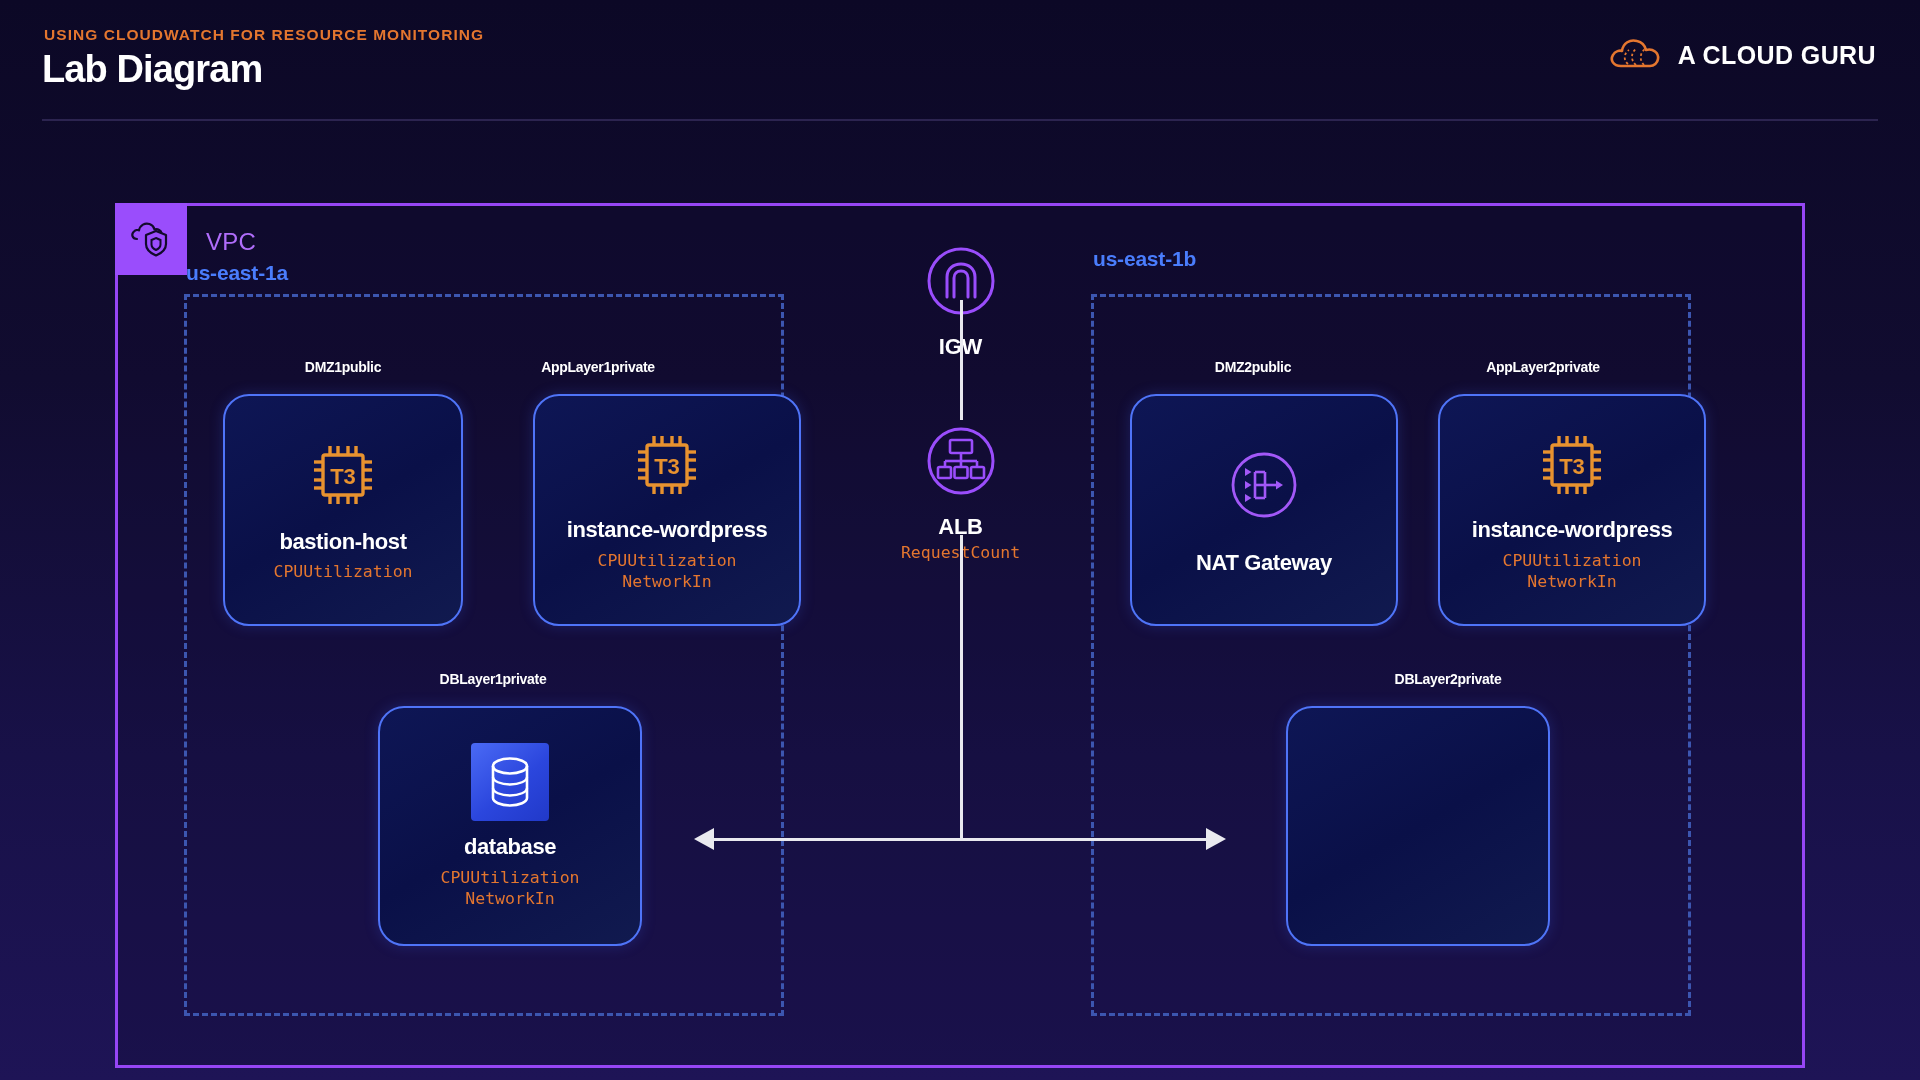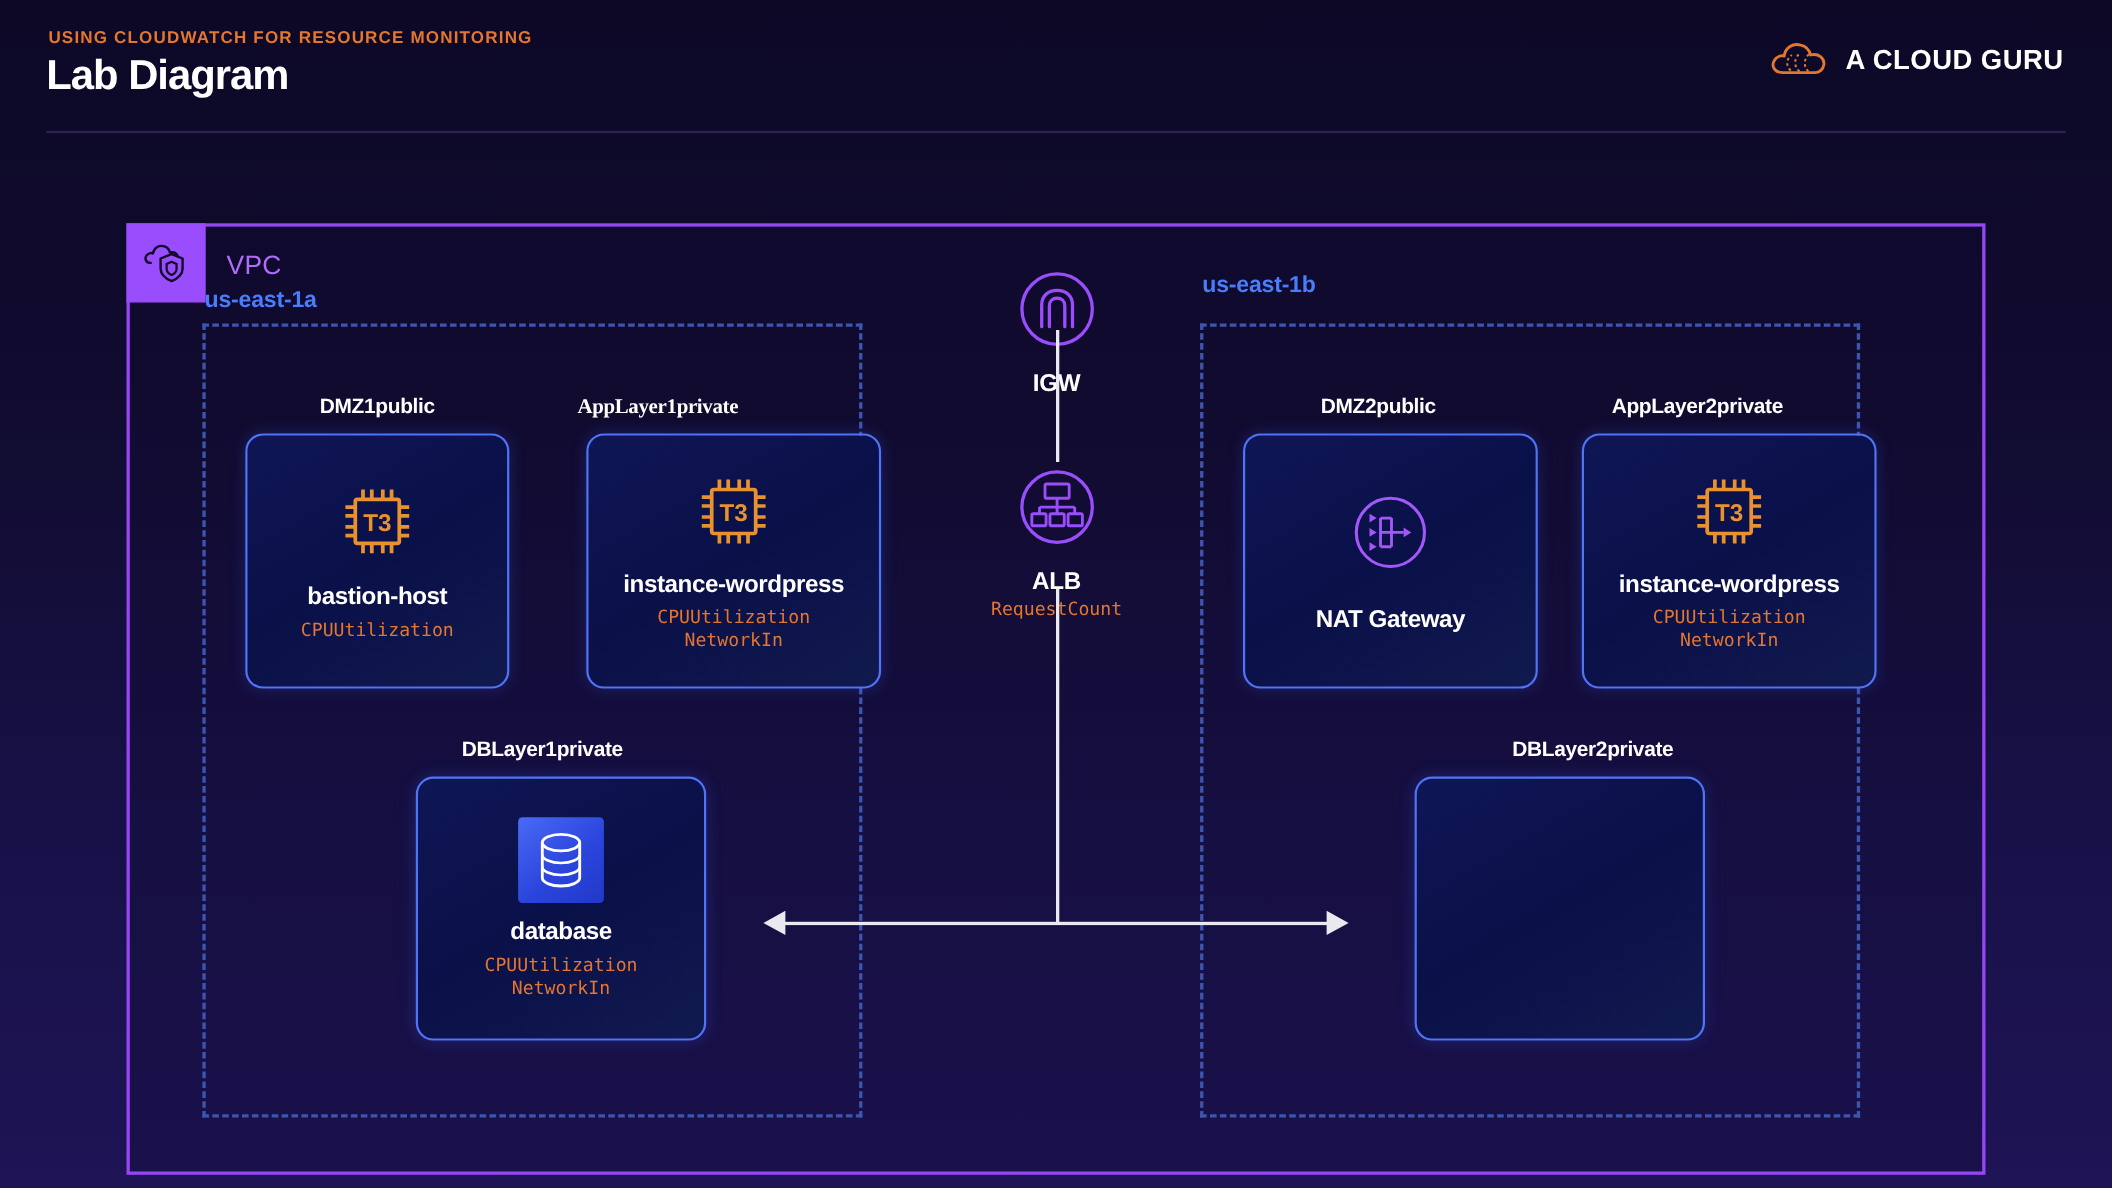--- a/index.html
+++ b/index.html
@@ -93,32 +93,32 @@
     letter-spacing: -0.2px;
   }
   .az-box {
     position: absolute;
     border: 3px dashed #3c56b0;
   }
 
   
   .subnet-title {
     position: absolute;
-    font-size: 19px;
+    font-size: 14px;
     font-weight: bold;
     color: #ffffff;
     text-align: center;
     letter-spacing: -0.3px;
   }
 
   
   .card {
     position: absolute;
     border: 2.5px solid #4f74f8;
-    border-radius: 16px;
+    border-radius: 26px;
     background: linear-gradient(150deg, #0e1655 0%, #0a1048 50%, #111a4f 100%);
     display: flex;
     flex-direction: column;
     align-items: center;
     justify-content: center;
     box-shadow: 0 0 14px rgba(60,90,230,0.25);
   }
   .card-name {
     font-size: 22px;
     font-weight: bold;
@@ -256,21 +256,21 @@
         </g>
         <text x="37" y="46" text-anchor="middle" fill="#e8922f" font-family="'Liberation Sans', sans-serif" font-size="22" font-weight="bold">T3</text>
       </svg>
     </span>
     <div class="card-name" style="margin-top:14px;">bastion-host</div>
     <div class="metrics">
       <div>CPUUtilization</div>
     </div>
   </div>
 
-  <div class="subnet-title" style="left:355px; top:153px; width:250px;font-family:Liberation Serif, serif;">AppLayer1private</div>
+  <div class="subnet-title" style="left:355px; top:153px; width:250px;">AppLayer1private</div>
   <div class="card" style="left:415px; top:188px; width:268px; height:232px;">
     <span>
       <svg width="74" height="74" viewBox="0 0 74 74">
         <rect x="17" y="17" width="40" height="40" rx="2" fill="none" stroke="#e8922f" stroke-width="3.4"></rect>
         <g stroke="#e8922f" stroke-width="3.4">
           <line x1="24" y1="17" x2="24" y2="8"></line>
             <line x1="32" y1="17" x2="32" y2="8"></line>
           <line x1="42" y1="17" x2="42" y2="8"></line>
             <line x1="50" y1="17" x2="50" y2="8"></line>
           <line x1="24" y1="57" x2="24" y2="66"></line>

